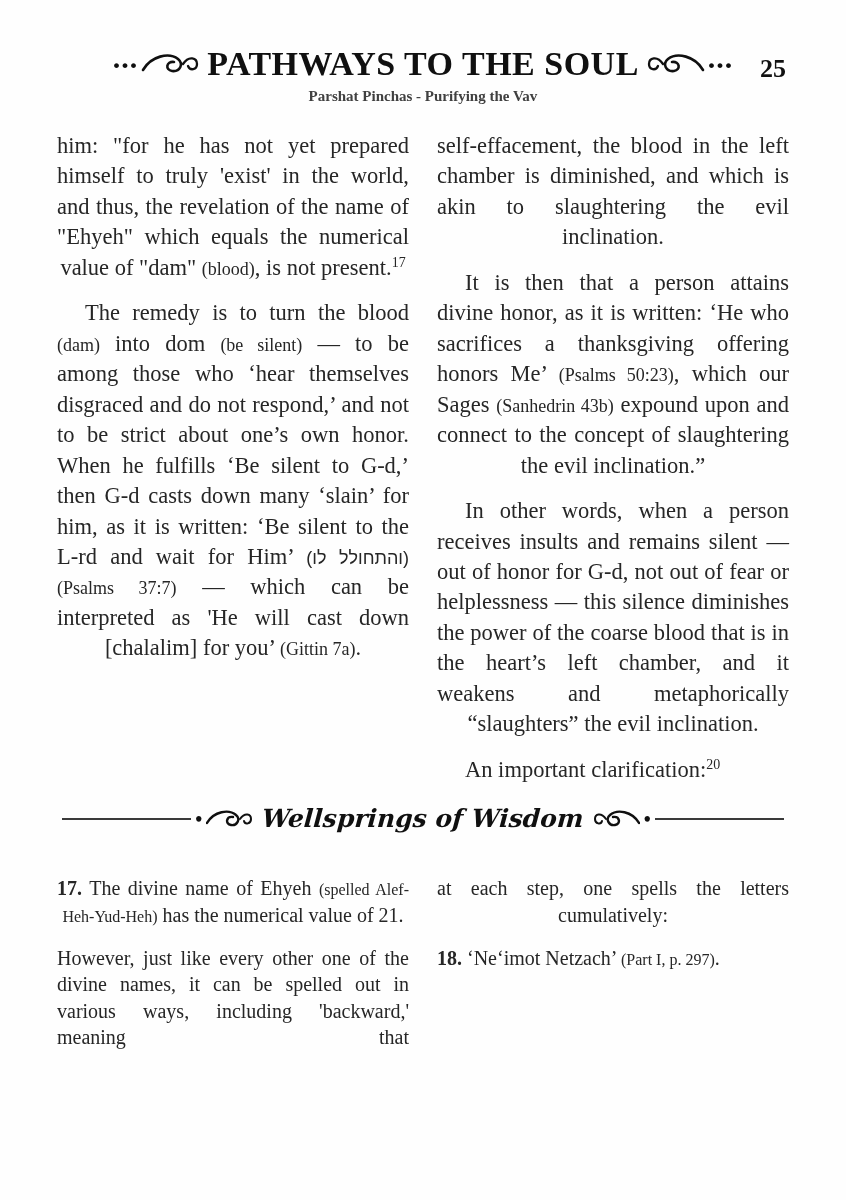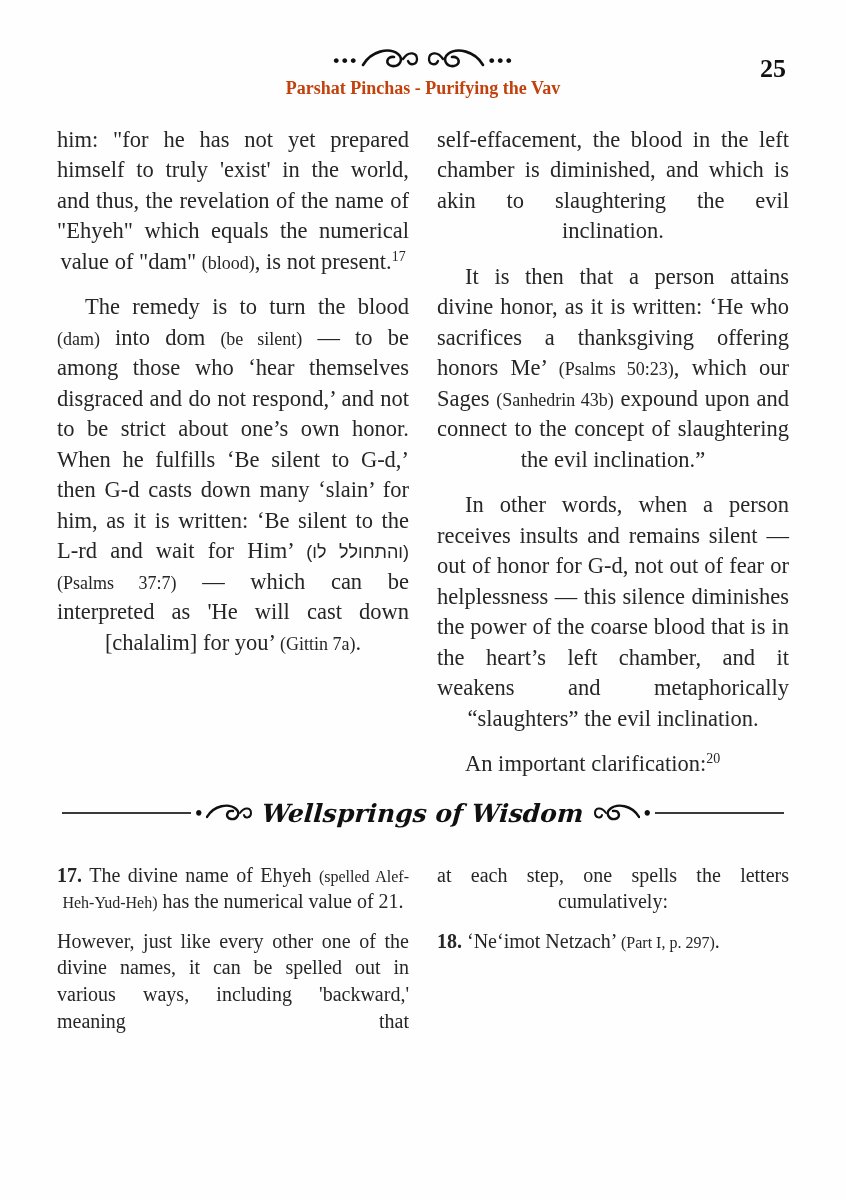--- a/index.html
+++ b/index.html
@@ -17,21 +17,21 @@
   }
   .title-text { letter-spacing:0.5px; white-space:nowrap; }
   .orn { display:flex; align-items:center; gap:3px; }
   .orn .dots { font-size:30px; font-weight:bold; letter-spacing:1px; line-height:0; position:relative; top:-6px; }
   .orn svg { display:block; }
   .orn.mirror svg { transform:scaleX(-1); }
   .page-number {
     position:absolute; top:54px; right:60px;
     font-size:26px; font-weight:bold; color:#111;
   }
-  .subtitle { margin-top:6px; font-size:18px; font-weight:bold; color:#c2410c; }
+  .subtitle { margin-top:6px; font-size:15px; font-weight:bold; color:#404040; }
 
   
   .columns { display:flex; gap:28px; margin:26px 57px 0 57px; }
   .col { width:352px; }
   .body-col { font-size:22.5px; line-height:1.355; text-align:justify; color:#262626; }
   .body-col p { margin:0 0 15px 0; }
   p.indent { text-indent:28px; }
   .tal-center { text-align-last:center; -moz-text-align-last:center; }
   .tal-justify { text-align-last:justify; -moz-text-align-last:justify; }
   .small { font-size:0.8em; }
@@ -48,38 +48,39 @@
     font-size:25px; font-weight:bold; font-style:italic;
     font-family:"DejaVu Serif","Liberation Serif",serif;
     color:#101010; padding:0 6px; white-space:nowrap;
     transform:skewX(-4deg);
   }
   .divider svg { display:block; }
   .divider .mirror svg { transform:scaleX(-1); }
 
   
   .footnotes { font-size:20px; line-height:1.33; text-align:justify; color:#262626; }
-  .footnotes p { margin:8px 0 13px 0; }
+  .footnotes p { margin:16px 0 13px 0; }
 </style>
 </head>
 <body>
 
 <div class="page">
 
   <div class="header">
     <div class="title-row">
       <span class="orn">
         <span class="dots">...</span>
         <span>
           <svg width="58" height="26" viewBox="0 0 58 26">
             <path d="M2 19 C10 5 28 1 37 8 C43 13 39 21 31 20 C24 19 25 10 33 11" fill="none" stroke="#101010" stroke-width="2.6" stroke-linecap="round"></path>
             <path d="M42 13 C48 4 56 7 56 13 C56 19 49 20 47 15" fill="none" stroke="#101010" stroke-width="2.3" stroke-linecap="round"></path>
           </svg>
         </span>
       </span>
+      <span class="title-text">PATHWAYS TO THE SOUL</span>
       <span class="orn mirror">
         <span>
           <svg width="58" height="26" viewBox="0 0 58 26">
             <path d="M2 19 C10 5 28 1 37 8 C43 13 39 21 31 20 C24 19 25 10 33 11" fill="none" stroke="#101010" stroke-width="2.6" stroke-linecap="round"></path>
             <path d="M42 13 C48 4 56 7 56 13 C56 19 49 20 47 15" fill="none" stroke="#101010" stroke-width="2.3" stroke-linecap="round"></path>
           </svg>
         </span>
         <span class="dots">...</span>
       </span>
     </div>

